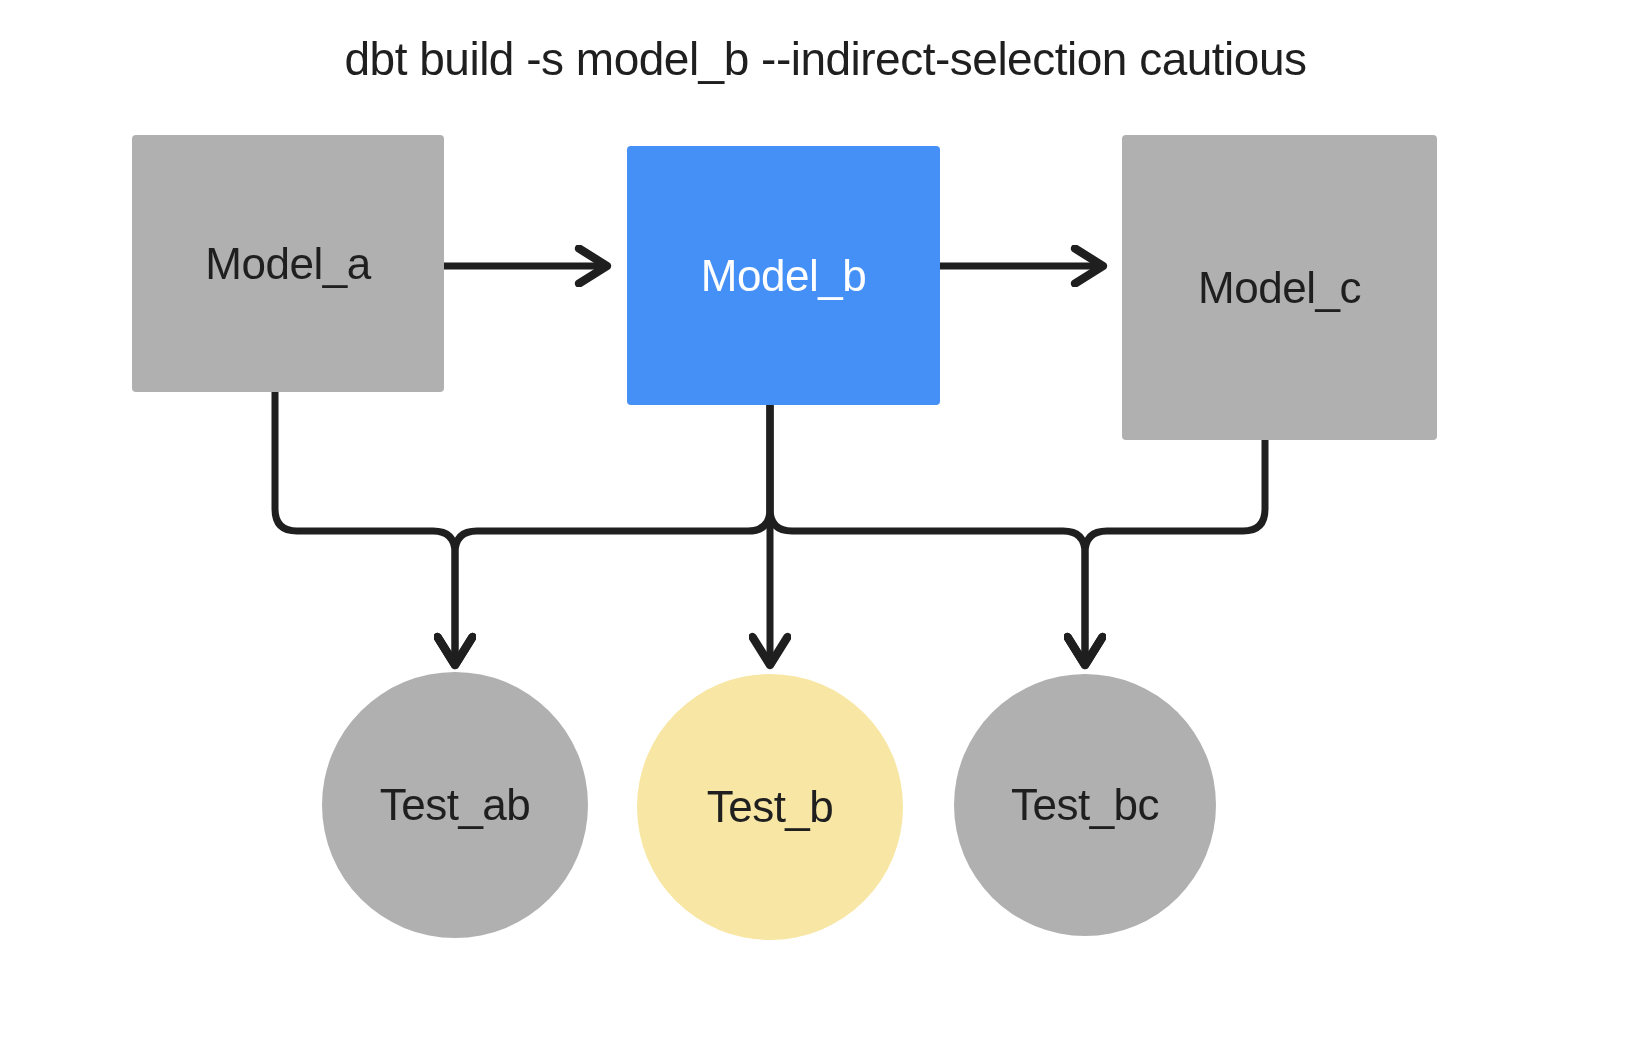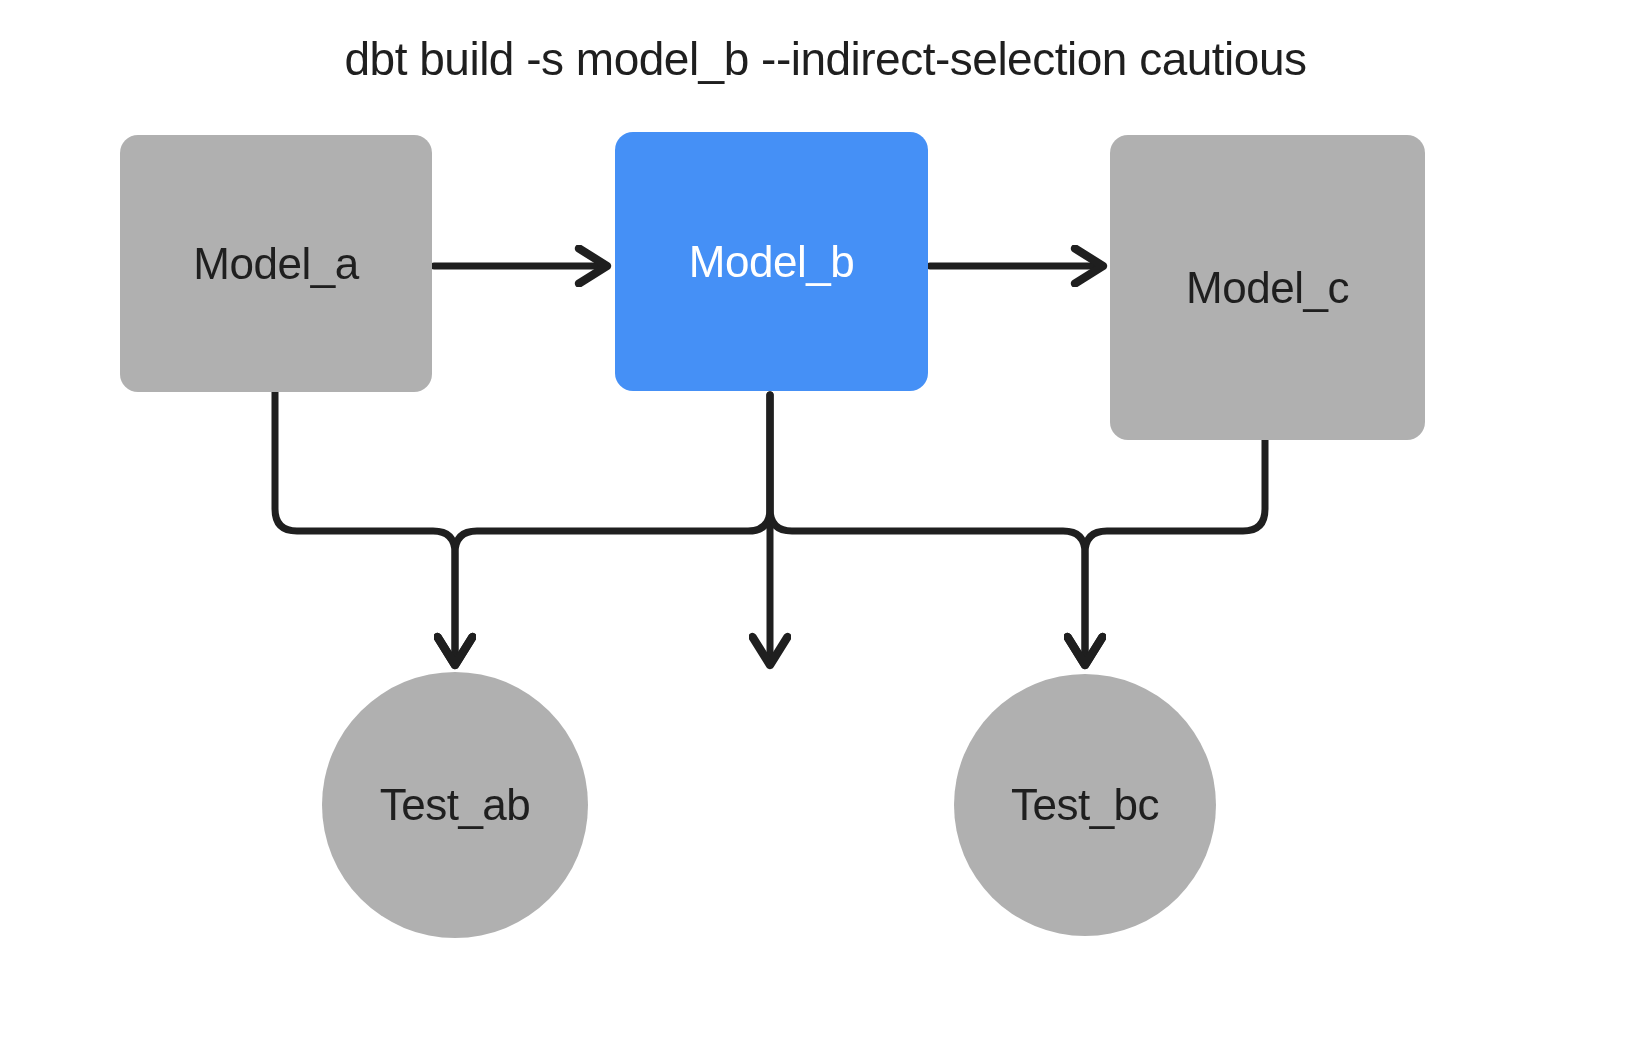--- a/index.html
+++ b/index.html
@@ -51,21 +51,22 @@
   .node {
     position: absolute;
     display: flex;
     align-items: center;
     justify-content: center;
     font-size: 44px;
     font-weight: 500;
     letter-spacing: -0.5px;
   }
   .node-rect {
-    border-radius: 18px;
+    border-radius: 4px;
+    margin-left: 12px;
   }
   .node-circle {
     border-radius: 50%;
     text-align: center;
   }
   .fill-gray {
     background: var(--gray-node, #b0b0b0);
     color: var(--text-dark, #1f1f1f);
   }
   .fill-blue {
@@ -109,35 +110,38 @@
 
     <path class="edge" d="M 770 395 L 770 509 Q 770 531 792 531 L 1063 531 Q 1085 531 1085 553 L 1085 658" marker-end="url(#arrow)"></path>
 
     <path class="edge" d="M 1265 392 L 1265 509 Q 1265 531 1243 531 L 1107 531 Q 1085 531 1085 553 L 1085 658" marker-end="url(#arrow)"></path>
   </svg>
 
   <div class="node node-rect fill-gray" style="left:120px; top:135px; width:312px; height:257px;">
     <span>Model_a</span>
   </div>
 
-  <div class="node node-rect fill-blue" style="left:615px; top:132px; width:313px; height:259px;">
+  <div class="node node-rect fill-blue" style="left:615px; top:146px; width:313px; height:259px;">
     <span>Model_b</span>
   </div>
 
   <div class="node node-rect fill-gray" style="left:1110px; top:135px; width:315px; height:305px;">
     <span>Model_c</span>
   </div>
 
   <div class="node node-circle fill-gray" style="left:322px; top:672px; width:266px; height:266px;">
     <span class="circle-label">
       <span>Test</span>
       <span>_ab</span>
     </span>
   </div>
 
+  <div class="node node-circle fill-yellow" style="left:637px; top:674px; width:266px; height:266px;">
+    <span>Test_b</span>
+  </div>
 
   <div class="node node-circle fill-gray" style="left:954px; top:674px; width:262px; height:262px;">
     <span class="circle-label">
       <span>Test</span>
       <span>_bc</span>
     </span>
   </div>
 
 </div>
 

